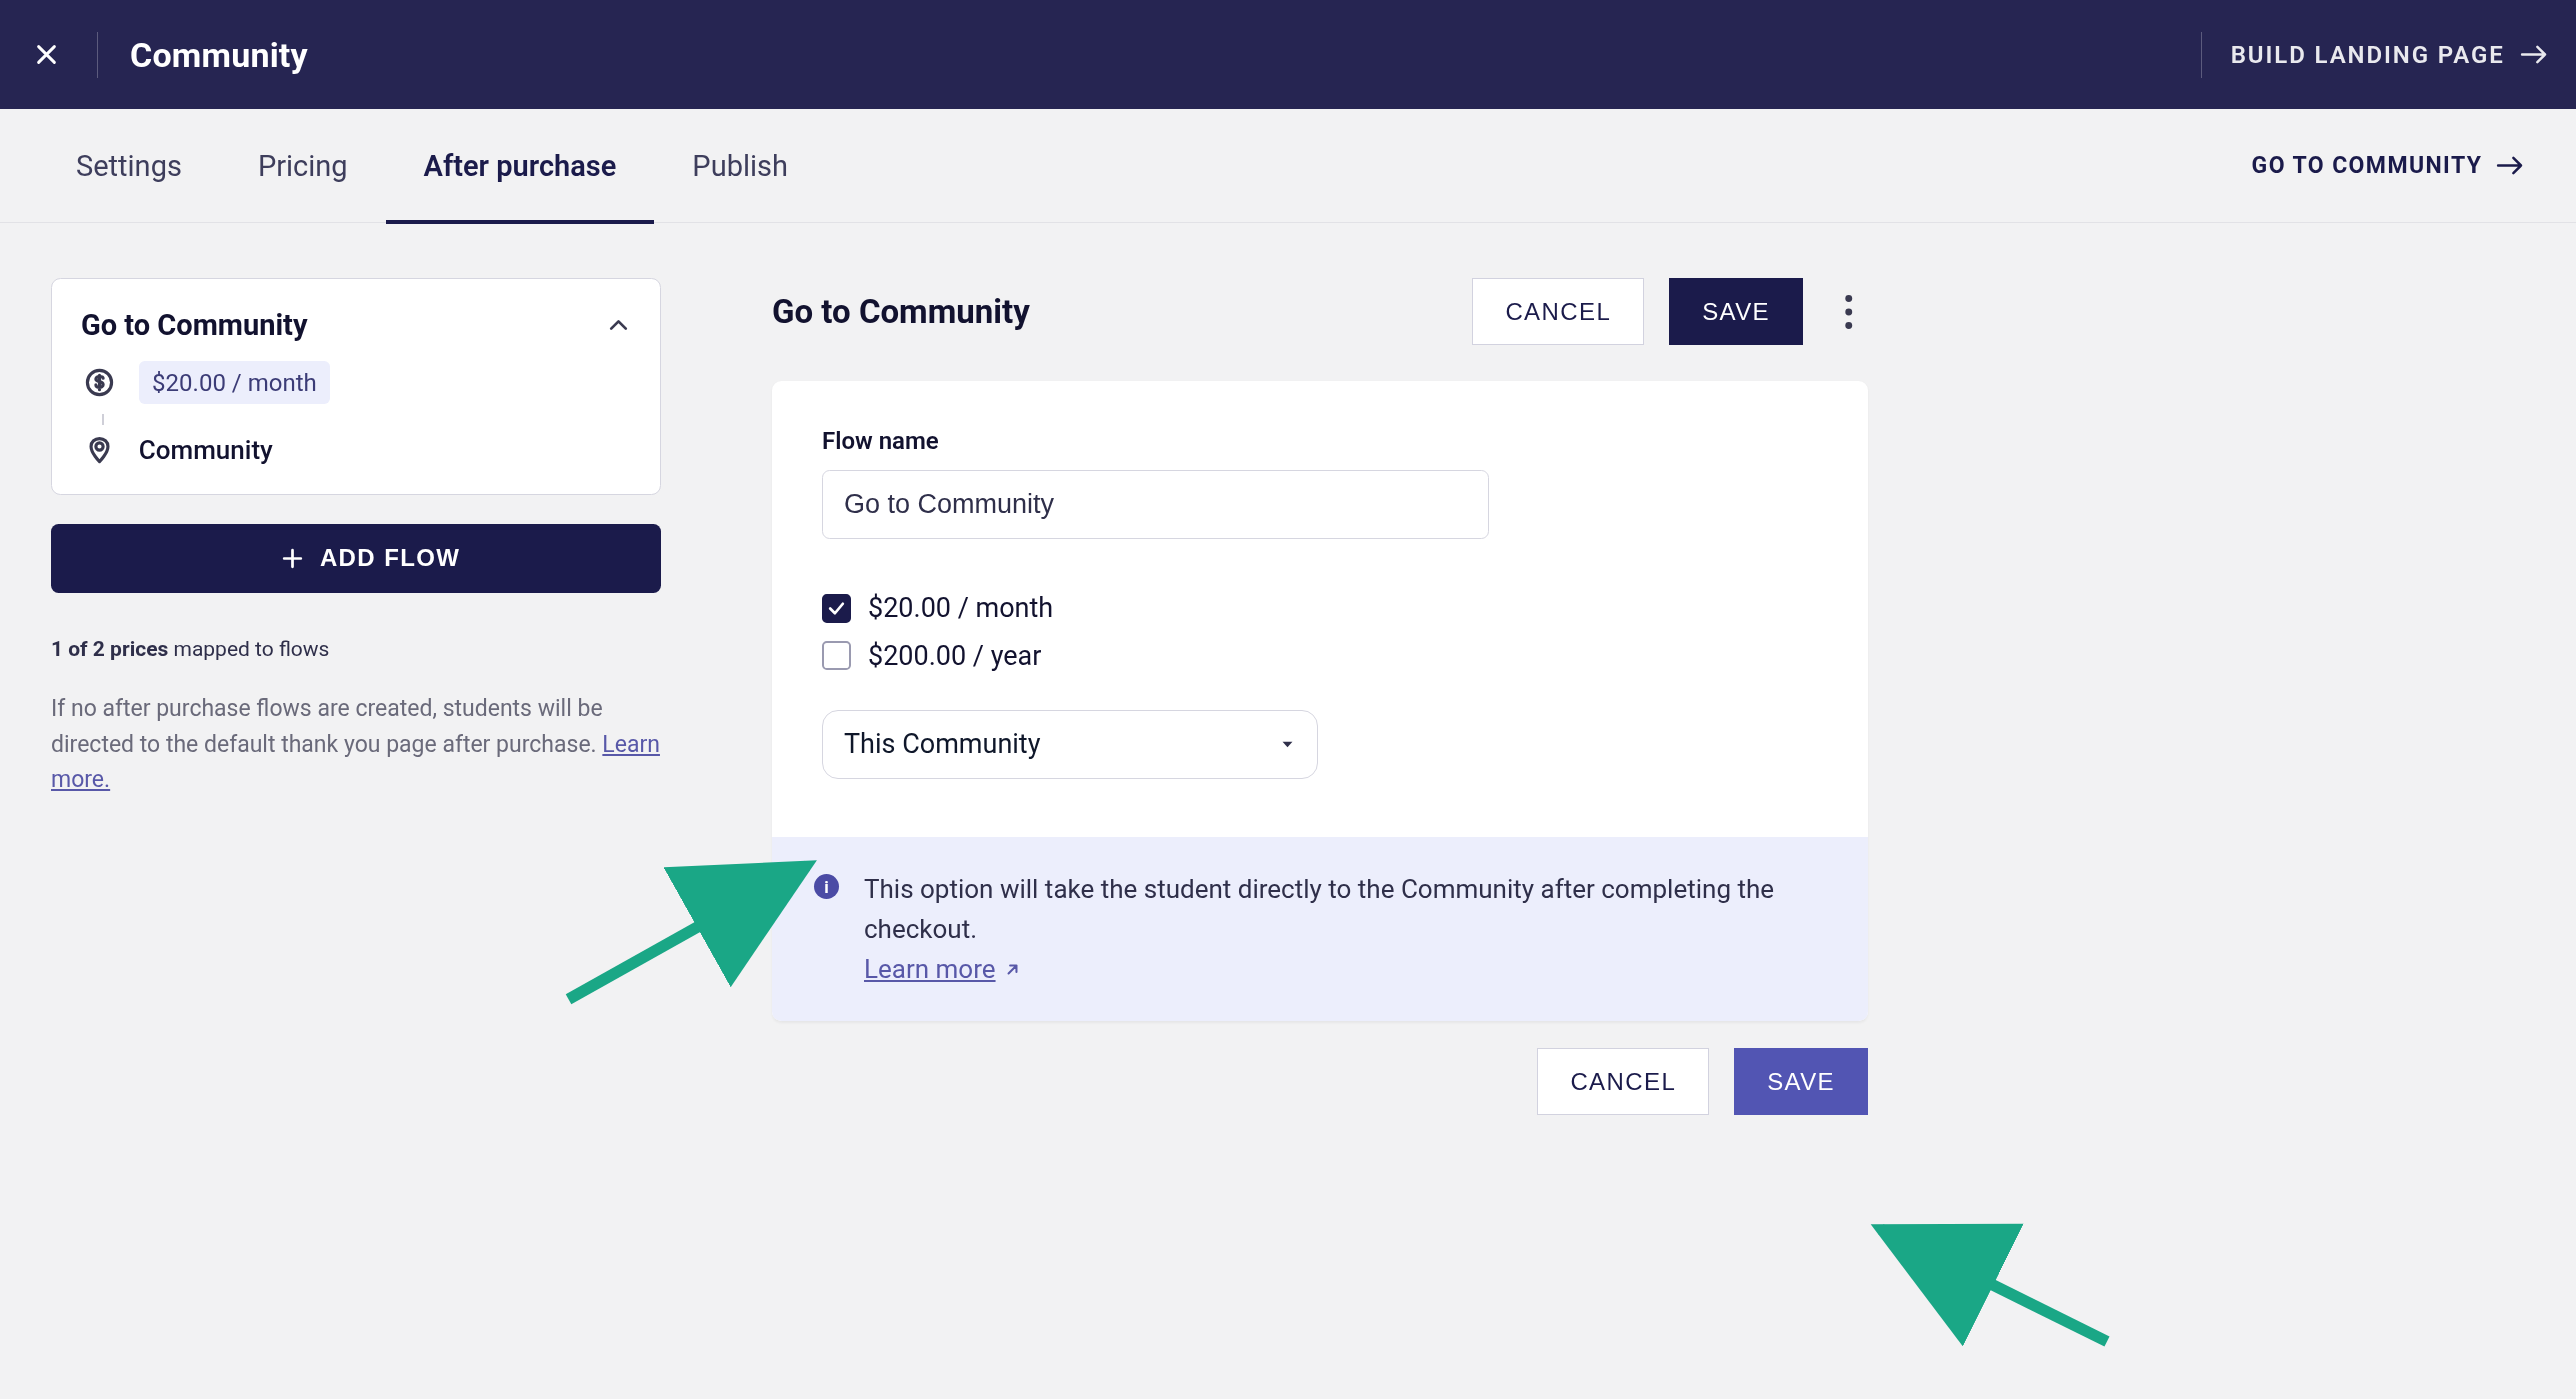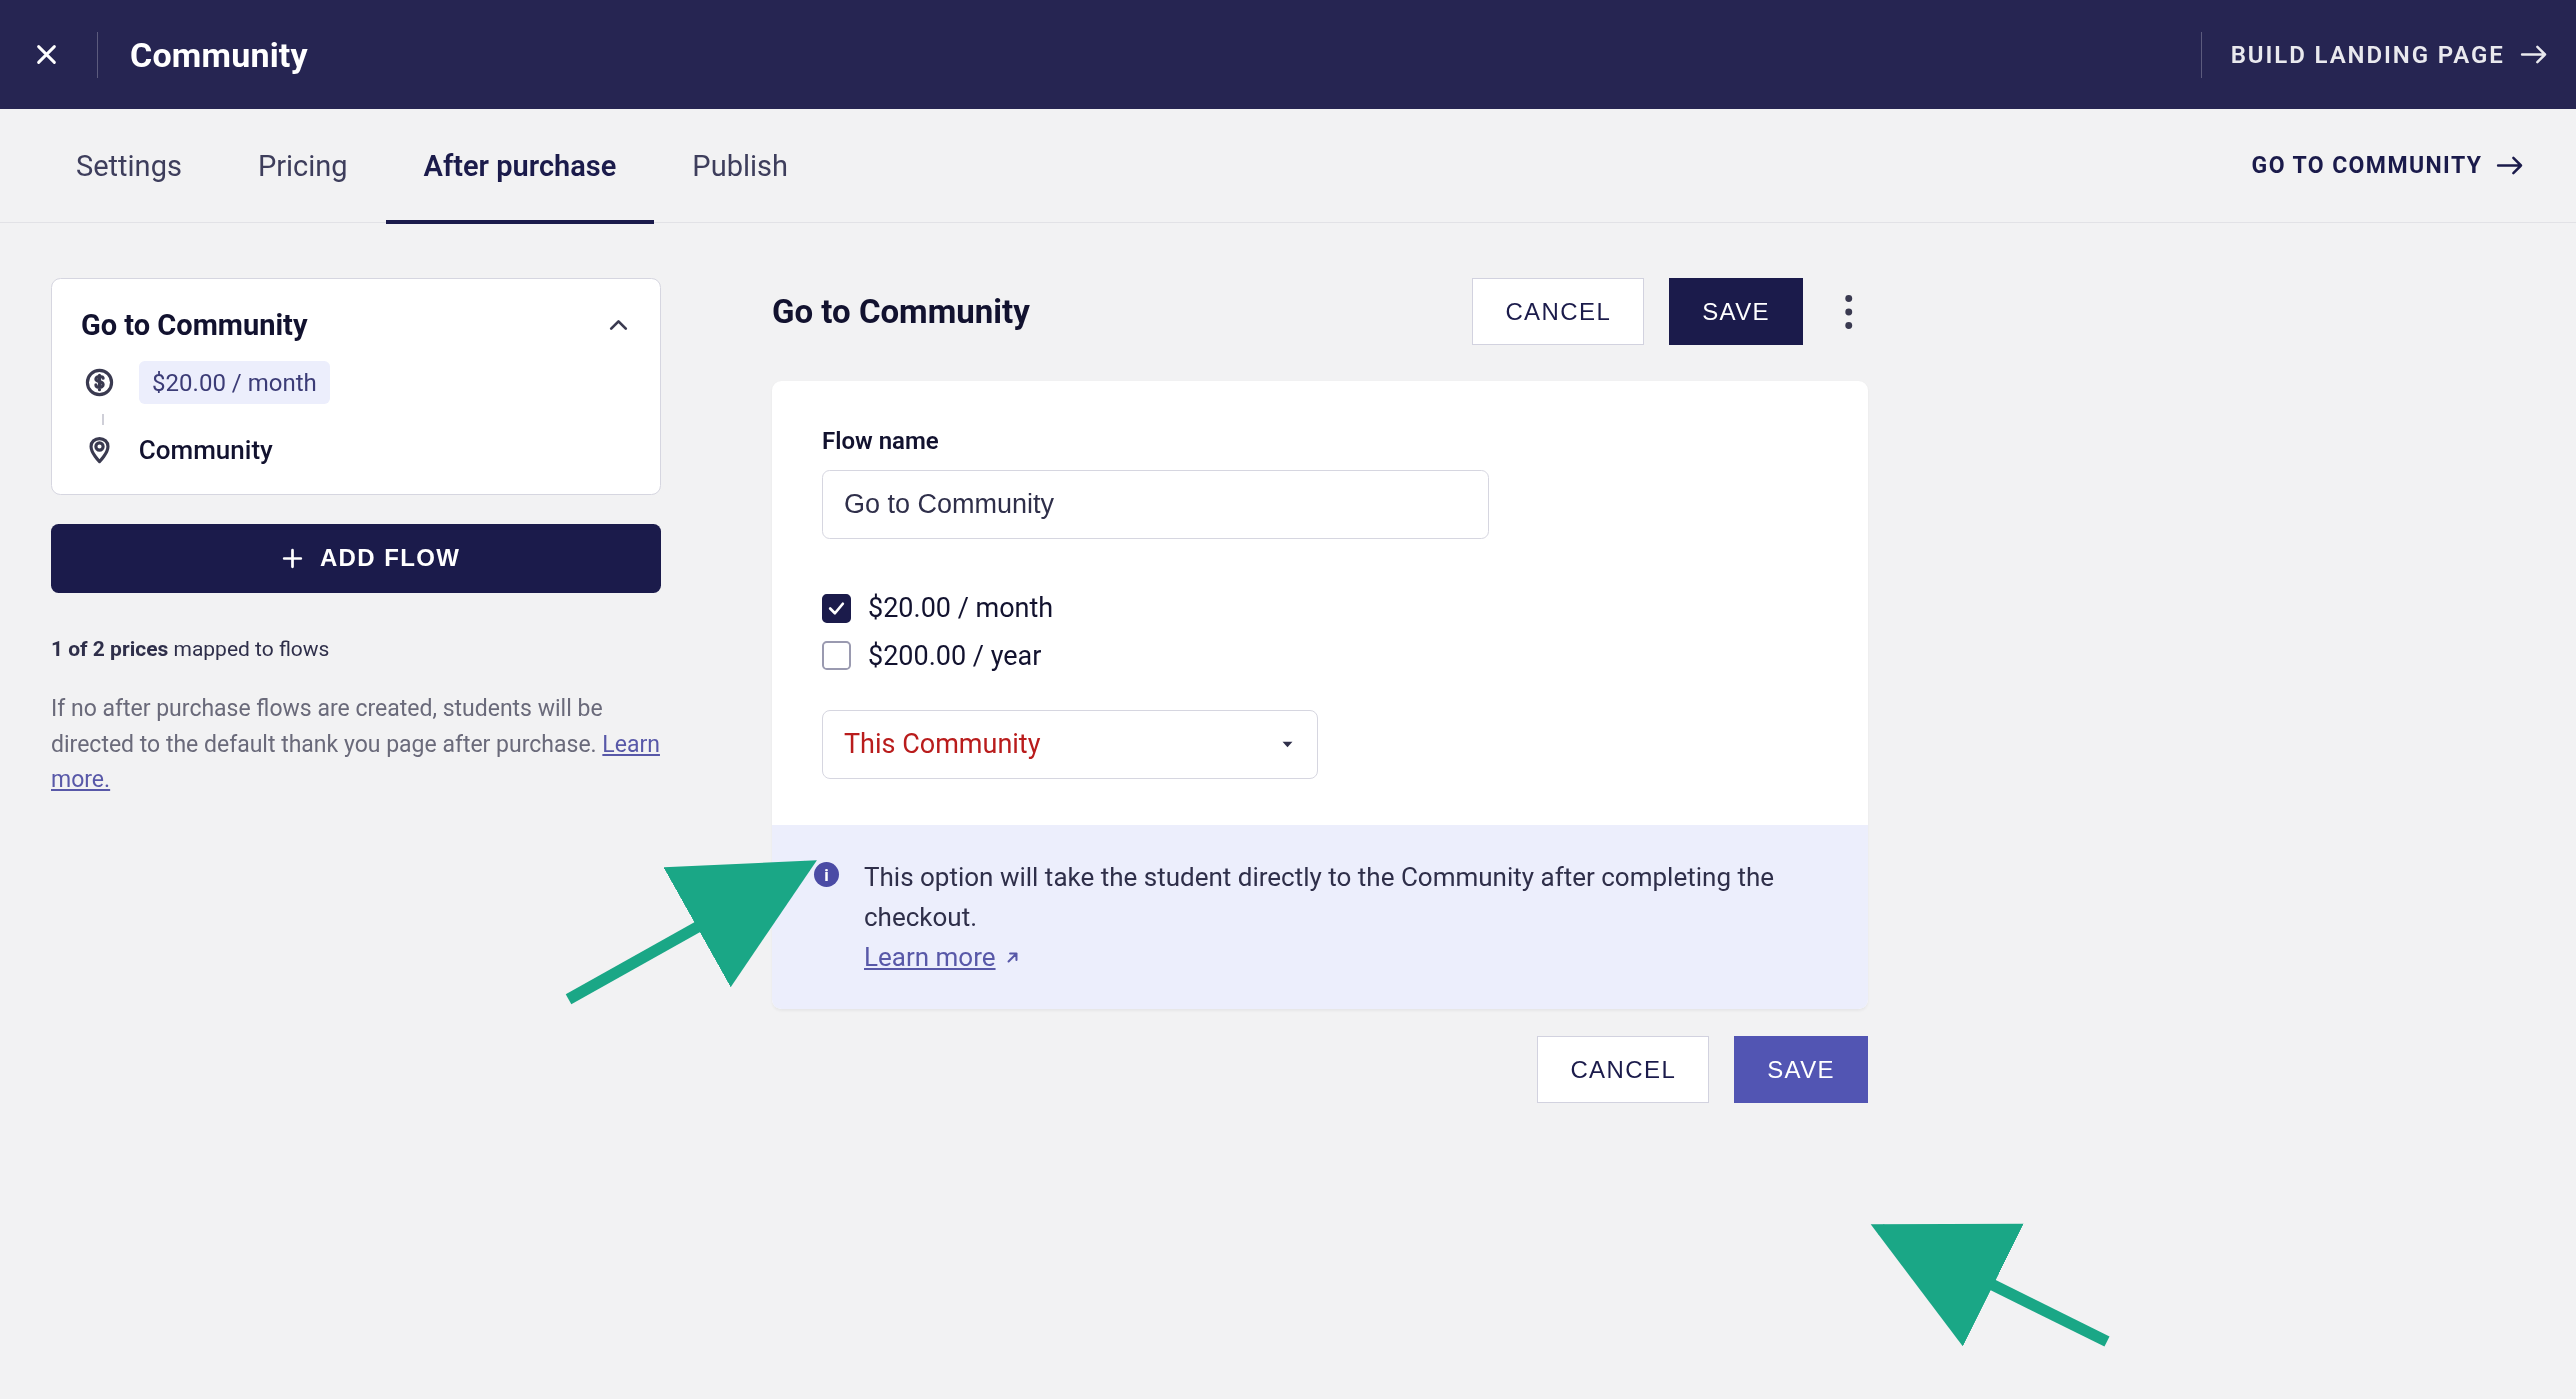--- a/index.html
+++ b/index.html
@@ -191,21 +191,21 @@
     display:flex; align-items:center; justify-content:center;
     cursor: pointer;
   }
 
   .editor-card {
     background: #fff;
     border-radius: 9.5px;
     box-shadow: 0 1.9px 2.9px rgba(0,0,0,0.05);
     overflow: hidden;
   }
-  .editor-body { padding: 46px 50px 46px 50px; }
+  .editor-body { padding: 46px 50px 58px 50px; }
   .form-label { font-size: 24px; font-weight: 600; color: #12122f; margin-bottom: 15.3px; display:block;}
   .text-input {
     width: 667px;
     height: 69px;
     border: 1.9px solid #d6d6e0;
     border-radius: 7.6px;
     padding: 0 21px;
     font-size: 27px;
     color: #2f2f4a;
     background: #fff;
@@ -225,24 +225,24 @@
     flex-shrink: 0;
   }
   .chk.checked { background:#1b1b4b; }
   .chk.checked svg { display:block; }
   .chk svg { display:none; }
 
   .select {
     width: 496px;
     height: 69px;
     border: 1.9px solid #d6d6e0;
-    border-radius: 8px;
+    border-radius: 16px;
     padding: 0 21px;
     font-size: 27px;
-    color: #b91c1c;
+    color: #0f172a;
     background: #fff;
     display:flex; align-items:center; justify-content:space-between;
     cursor: pointer;
     margin-top: 9.5px;
   }
 
   .info-banner {
     background: #eceefc;
     padding: 32px 42px;
     display: flex;

